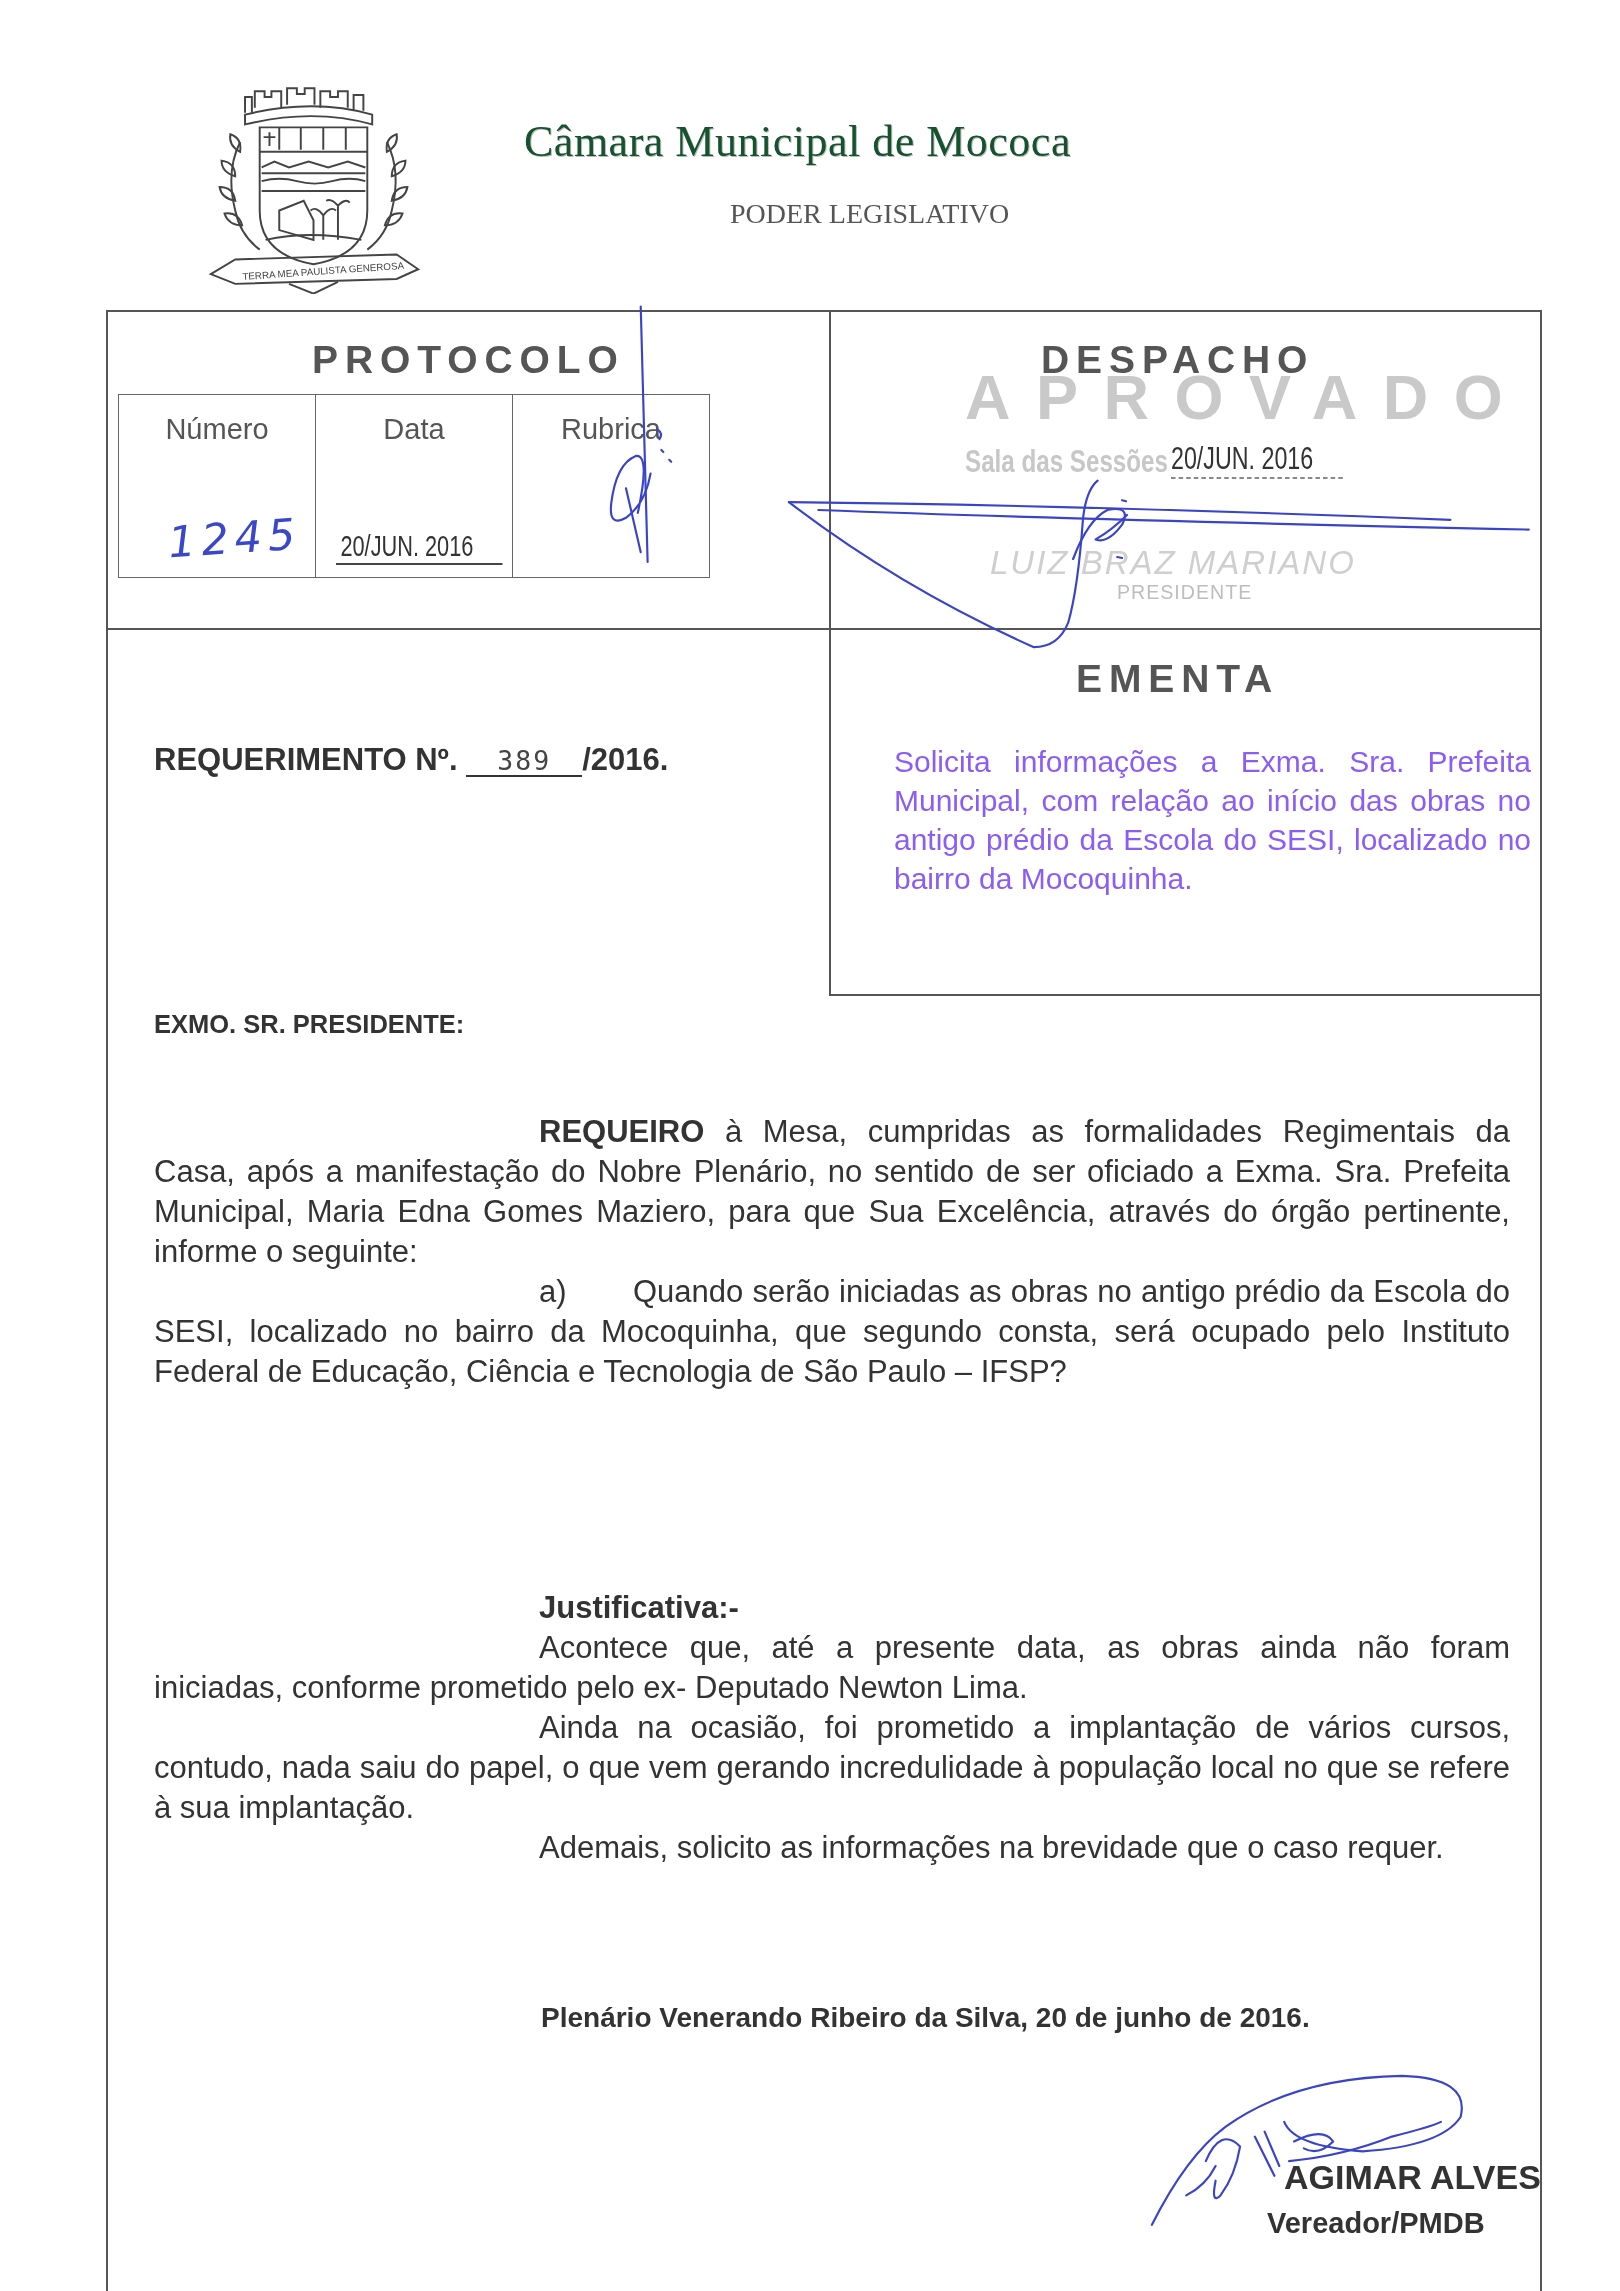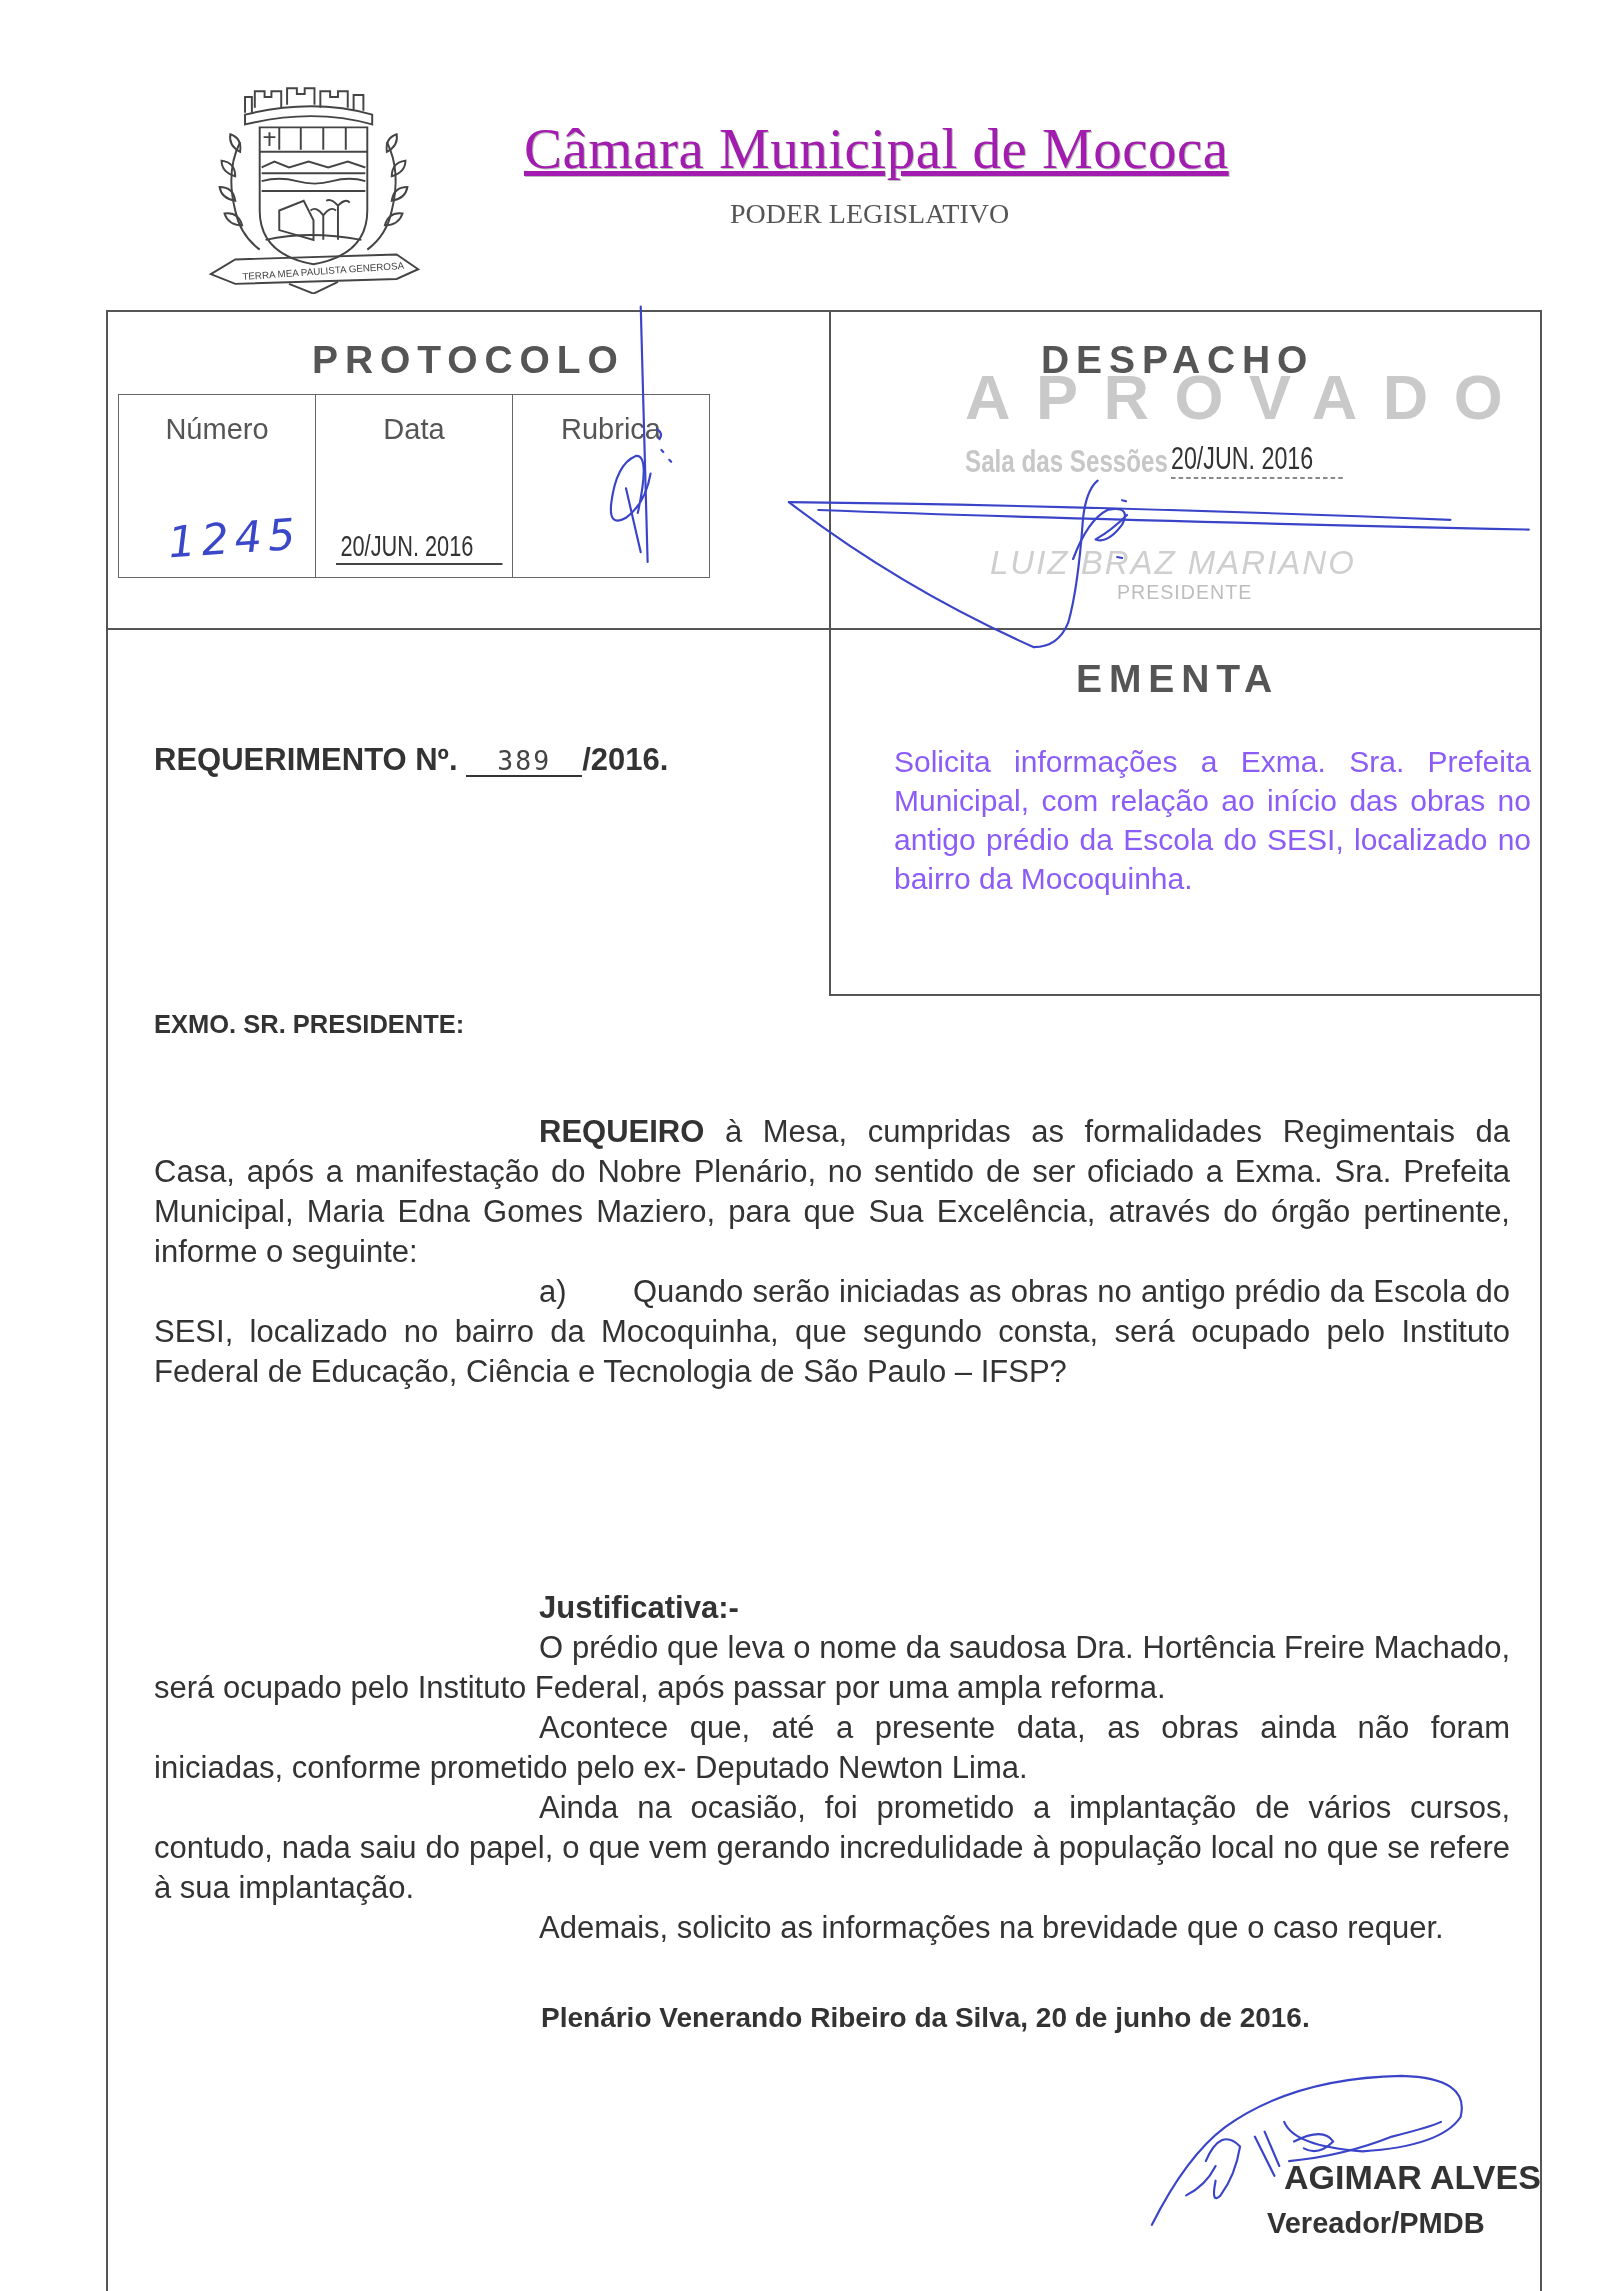--- a/index.html
+++ b/index.html
@@ -1,19 +1,19 @@
 <!DOCTYPE html>
 <html><head>
 <meta charset="utf-8">
 <style>
   html, body { margin: 0; padding: 0; background: #ffffff; }
   body { width: 1620px; height: 2292px; position: relative; overflow: hidden; font-family: "Liberation Sans", sans-serif; color: #2b2b2b; }
   .abs { position: absolute; }
   .frame-line { position: absolute; background: #555; }
-  .title { left: 524px; top: 116px; font-size: 57px; color: #a21caf; letter-spacing: 0.5px; font-family: "Liberation Serif", serif; text-shadow: 1px 1px 0 #bbb; white-space: nowrap; text-decoration: underline; }
+  .title { left: 524px; top: 116px; font-size: 44px; color: #14532d; letter-spacing: 0.5px; font-family: "Liberation Serif", serif; text-shadow: 1px 1px 0 #bbb; white-space: nowrap; }
   .subtitle { left: 730px; top: 198px; font-size: 28px; color: #555; font-family: "Liberation Serif", serif; white-space: nowrap; }
   .section-head { font-weight: bold; font-size: 39px; letter-spacing: 6.9px; color: #555; white-space: nowrap; }
   .ptable { position: absolute; left: 118px; top: 394px; width: 592px; height: 184px; border: 1.5px solid #666; box-sizing: border-box; display: flex; }
   .pcell { position: relative; flex: 1; border-right: 1.5px solid #666; }
   .pcell:last-child { border-right: none; }
   .pcell .lbl { position: absolute; top: 17.6px; width: 100%; text-align: center; font-size: 29px; color: #555; }
   .hand { color: #3a47c9; font-family: "DejaVu Sans", sans-serif; font-style: italic; }
   .stamp-date { font-family: "Liberation Sans Narrow", "Liberation Sans", sans-serif; font-size: 29px; color: #333; letter-spacing: 0; transform: scaleX(0.75); transform-origin: left; white-space: nowrap; }
   .aprovado { left: 965px; top: 361px; font-size: 63px; color: #c9c9c9; letter-spacing: 25.5px; font-weight: bold; white-space: nowrap; }
   .sala { left: 965px; top: 444px; font-size: 31px; color: #c7c7c7; font-weight: bold; transform: scaleX(0.78); transform-origin: left; white-space: nowrap; }
@@ -125,21 +125,20 @@
 </div>
 <div class="abs exmo">EXMO. SR. PRESIDENTE:</div>
 
 <div class="body-text" style="top:1112px;">
   <p class="indent"><span class="bold">REQUEIRO</span><span> à Mesa, cumpridas as formalidades Regimentais da Casa, após a manifestação do Nobre Plenário, no sentido de ser oficiado a Exma. Sra. Prefeita Municipal, Maria Edna Gomes Maziero, para que Sua Excelência, através do órgão pertinente, informe o seguinte:</span></p>
   <p class="item-line"><span class="item-label">a)</span><span>Quando serão iniciadas as obras no antigo prédio da Escola do SESI, localizado no bairro da Mocoquinha, que segundo consta, será ocupado pelo Instituto Federal de Educação, Ciência e Tecnologia de São Paulo – IFSP?</span></p>
 </div>
 
 <div class="body-text" style="top:1565px;margin-top:23px;">
   <p class="indent bold">Justificativa:-</p>
-  <p class="indent">O prédio que leva o nome da saudosa Dra. Hortência Freire Machado, será ocupado pelo Instituto Federal, após passar por uma ampla reforma.</p>
   <p class="indent">Acontece que, até a presente data, as obras ainda não foram iniciadas, conforme prometido pelo ex- Deputado Newton Lima.</p>
   <p class="indent">Ainda na ocasião, foi prometido a implantação de vários cursos, contudo, nada saiu do papel, o que vem gerando incredulidade à população local no que se refere à sua implantação.</p>
   <p class="indent">Ademais, solicito as informações na brevidade que o caso requer.</p>
 </div>
 
 <div class="abs closing">Plenário Venerando Ribeiro da Silva, 20 de junho de 2016.</div>
 <svg class="ink" width="392" height="196" style="left:1147px; top:2068px;" viewBox="0 0 400 200">
   <path d="M5 160 Q40 90 80 60 Q150 10 260 8 Q330 10 320 50 Q300 80 220 85 Q150 80 140 55"></path>
   <path d="M60 95 Q75 60 95 80 Q90 110 75 130 Q65 140 70 115"></path>
   <path d="M110 70 L130 110 M120 65 L135 100"></path>

